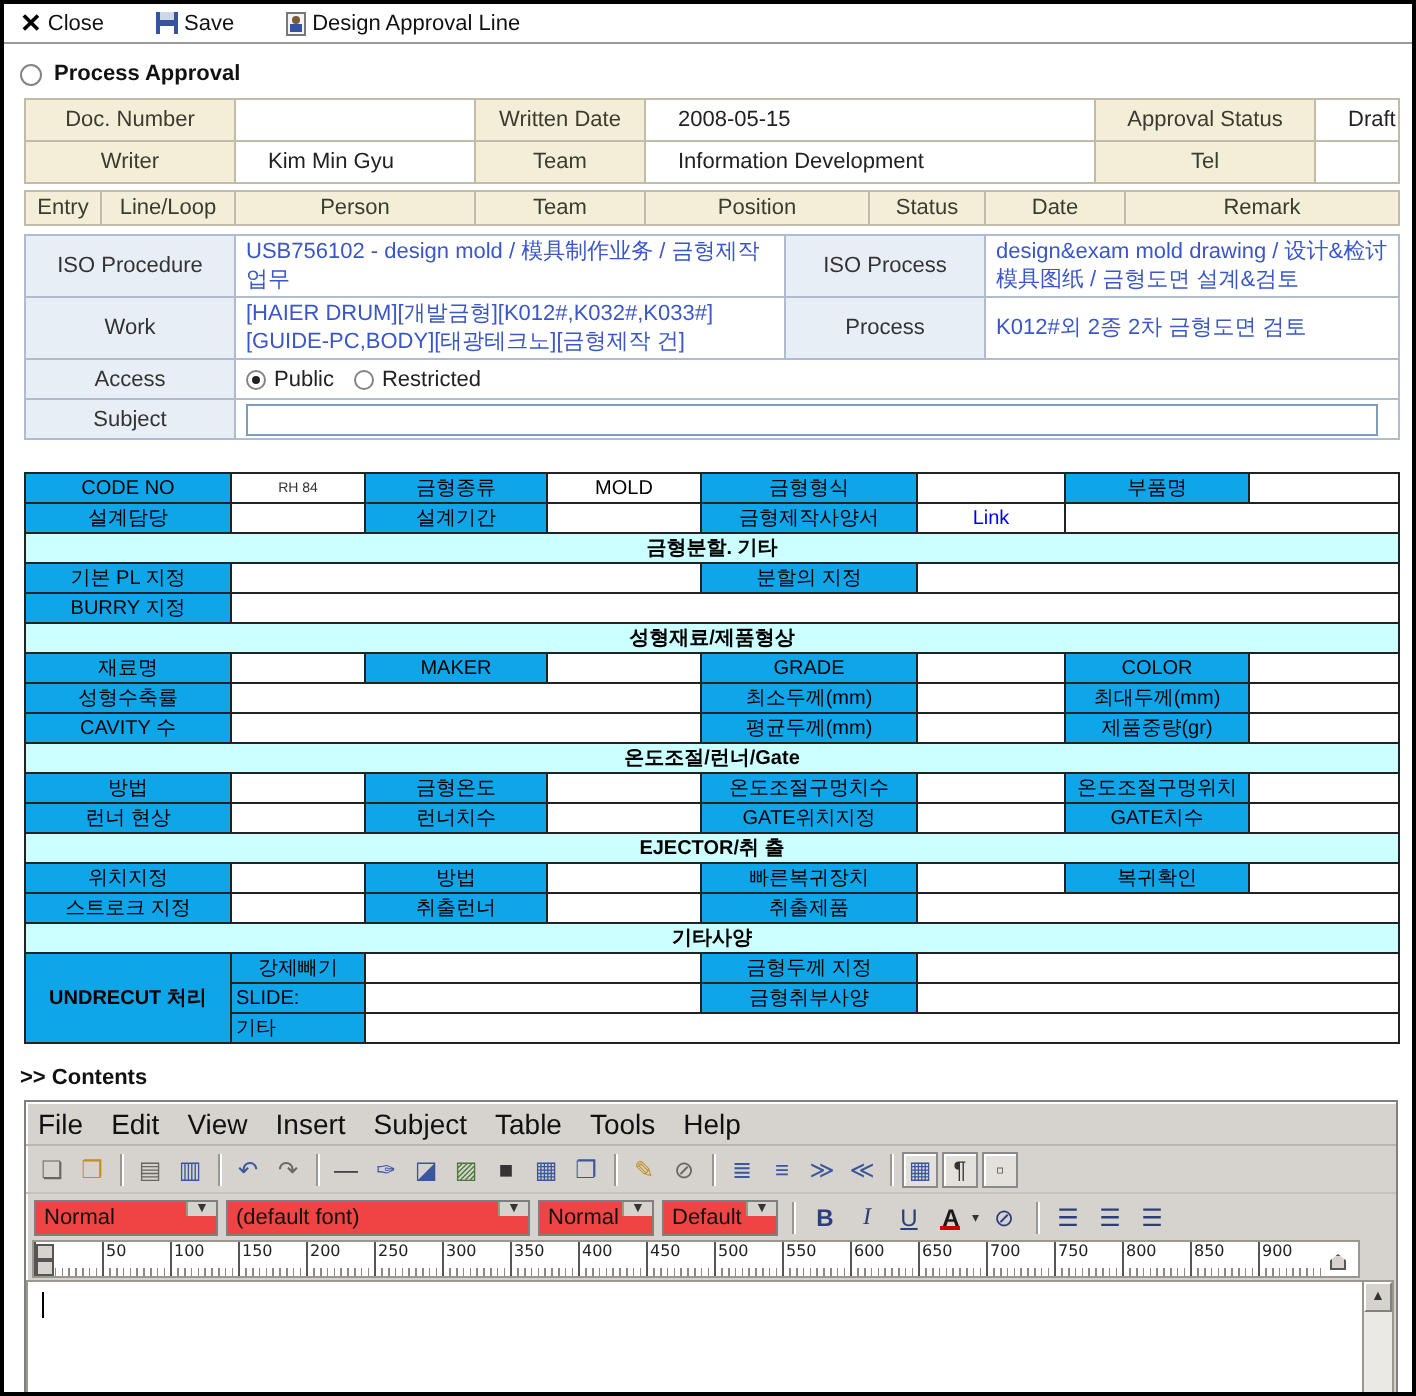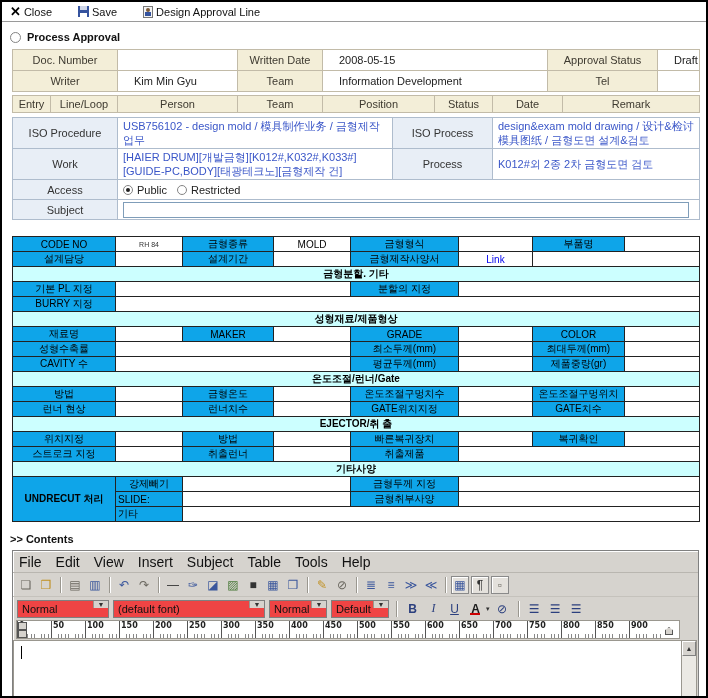--- a/index.html
+++ b/index.html
@@ -82,21 +82,21 @@
     display:flex; align-items:center; justify-content:center; }
   .fbtn { width:17px; height:17px; display:inline-flex; align-items:center; justify-content:center;
     font-size:12px; color:#2b3f7e; }
   .fbtn.b { font-weight:bold; } .fbtn.i { font-style:italic; font-family:"Liberation Serif",serif; }
   .fbtn.u { text-decoration:underline; }
   .fcolor { position:relative; font-weight:bold; color:#1a1a1a; }
   .fcolor:after { content:""; position:absolute; left:3px; bottom:2px; width:10px; height:2px; background:#c00; }
   .ddarrow-sm { font-size:7px; color:#333; margin-left:-2px; }
 
   
-  .ruler-row { display:flex;font-weight:bold; }
+  .ruler-row { display:flex; }
   .ruler { position:relative; width:664px; height:19px; background:#fff; border:1px solid #9a978f; margin-left:3px;
     display:flex; overflow:hidden; }
   .rseg { width:34px; flex:0 0 34px; position:relative; border-left:1px solid #555; height:100%;
     background:repeating-linear-gradient(90deg, transparent 0 2.6px, #888 2.6px 3.4px);
     background-size:100% 4px; background-position:0 13px; background-repeat:no-repeat; }
   .rseg:first-child { border-left:none; }
   .rnum { position:absolute; left:1px; top:0; font-size:8px; color:#222; font-family:"DejaVu Sans",sans-serif; font-style:normal; }
   .lmark { position:absolute; left:1px; top:1px; width:7px; height:16px; z-index:2; }
   .lmark:before { content:""; position:absolute; top:0; width:7px; height:6px; background:#d6d3ce; border:1px solid #555; }
   .lmark:after { content:""; position:absolute; bottom:0; width:7px; height:6px; background:#d6d3ce; border:1px solid #555; }

